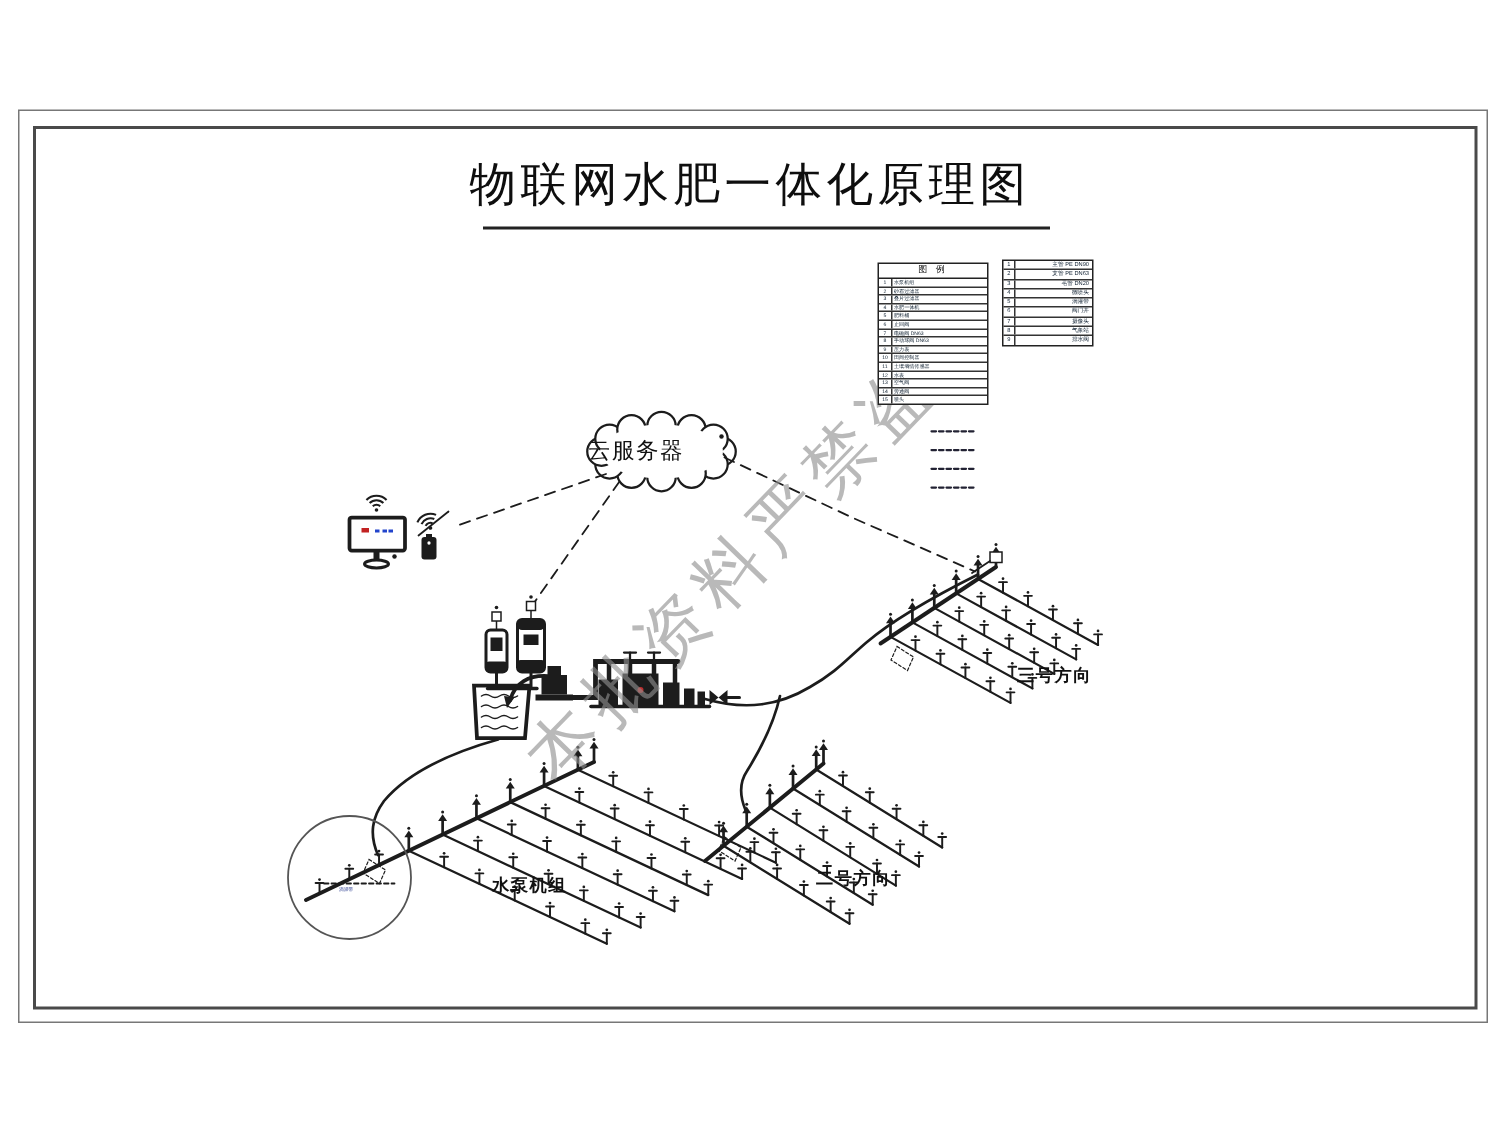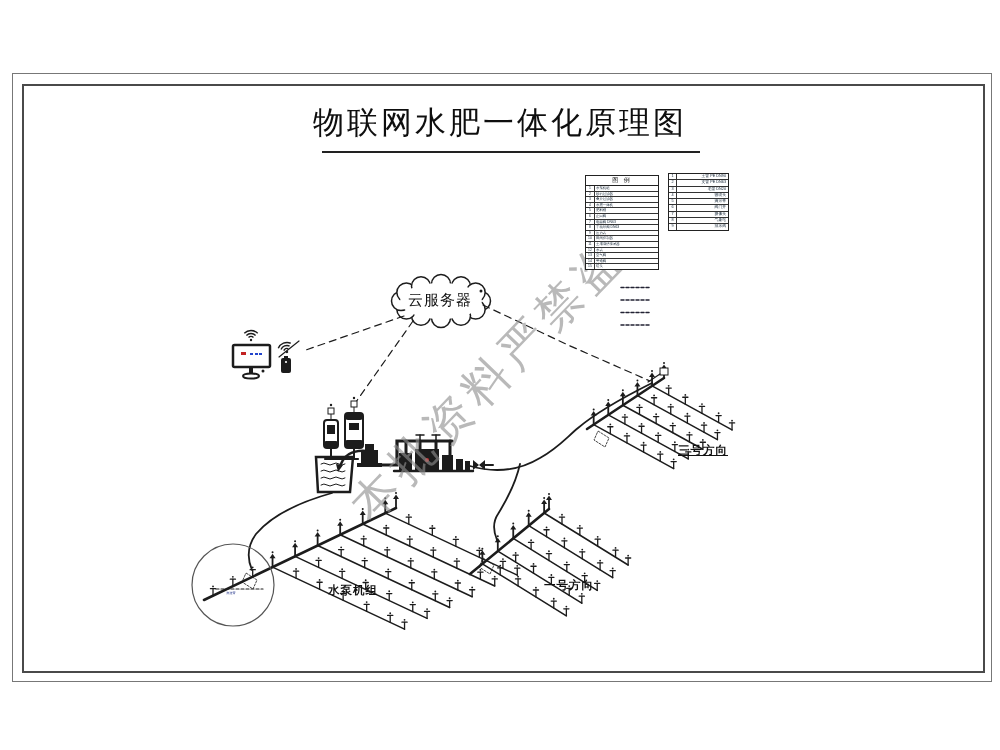--- a/index.html
+++ b/index.html
@@ -7,24 +7,24 @@
         font-family:"Liberation Serif","DejaVu Serif",serif;color:#111;}
   .frame-outer{position:absolute;left:12px;top:73px;width:978px;height:607px;border:1px solid #777;}
   .frame-inner{position:absolute;left:22px;top:84px;width:959px;height:585px;border:2px solid #4a4a4a;}
   .title{position:absolute;left:0;top:102px;width:100%;text-align:center;font-size:31px;
          letter-spacing:3px;color:#0e0e0e;z-index:5;}
   .title-underline{position:absolute;left:322px;top:151px;width:378px;border-top:2px solid #222;z-index:5;}
   #art{position:absolute;left:0;top:0;z-index:3;}
   .watermark{position:absolute;left:287px;top:330px;width:440px;text-align:center;font-size:46px;
              letter-spacing:7px;color:#8f8f8f;opacity:.62;transform:rotate(-46deg);z-index:4;
              white-space:nowrap;font-weight:500;}
-  .cloud-label{position:absolute;left:400px;top:291px;width:80px;text-align:center;font-size:15px;
+  .cloud-label{position:absolute;left:384px;top:291px;width:80px;text-align:center;font-size:15px;
                letter-spacing:1px;z-index:5;}
   .field-label{position:absolute;font-size:11.5px;font-weight:bold;letter-spacing:1px;z-index:5;}
-  .fl-1{left:328px;top:583px;} .fl-2{left:544px;top:578px;} .fl-3{left:678px;top:443px;text-decoration:underline;}
+  .fl-1{left:328px;top:583px;} .fl-2{left:544px;top:578px;} .fl-3{left:678px;top:443px;}
   .detail-note{position:absolute;left:226px;top:592px;font-size:3.2px;color:#2a3b8f;z-index:5;line-height:1;}
   .legend{position:absolute;background:#fff;border:1px solid #222;z-index:6;
           font-family:"Liberation Sans","DejaVu Sans",sans-serif;}
   .lg1{left:585px;top:175px;width:72px;}
   .lg2{left:668px;top:173px;width:59px;}
   .lg-header{font-size:6px;text-align:center;line-height:9px;height:9px;border-bottom:1px solid #222;
              letter-spacing:2px;}
   .lg-row{display:flex;border-bottom:1px solid #333;align-items:stretch;}
   .lg-row:last-child{border-bottom:none;}
   .lg1 .lg-row{height:4.6px;} .lg2 .lg-row{height:5.3px;}
@@ -618,17 +618,17 @@
         </div>
 
         <div class="lg-row">
           <span class="lg-no">9</span>
           <span class="lg-name">排水阀</span>
         </div>
       </div>
   </div>
 
   <div class="field-label fl-1">水泵机组</div>
-  <div class="field-label fl-2">一号方向</div>
+  <div class="field-label fl-2">二号方向</div>
   <div class="field-label fl-3">三号方向</div>
 
   <div class="detail-note">滴灌带</div>
 </div>
 
 </body></html>

